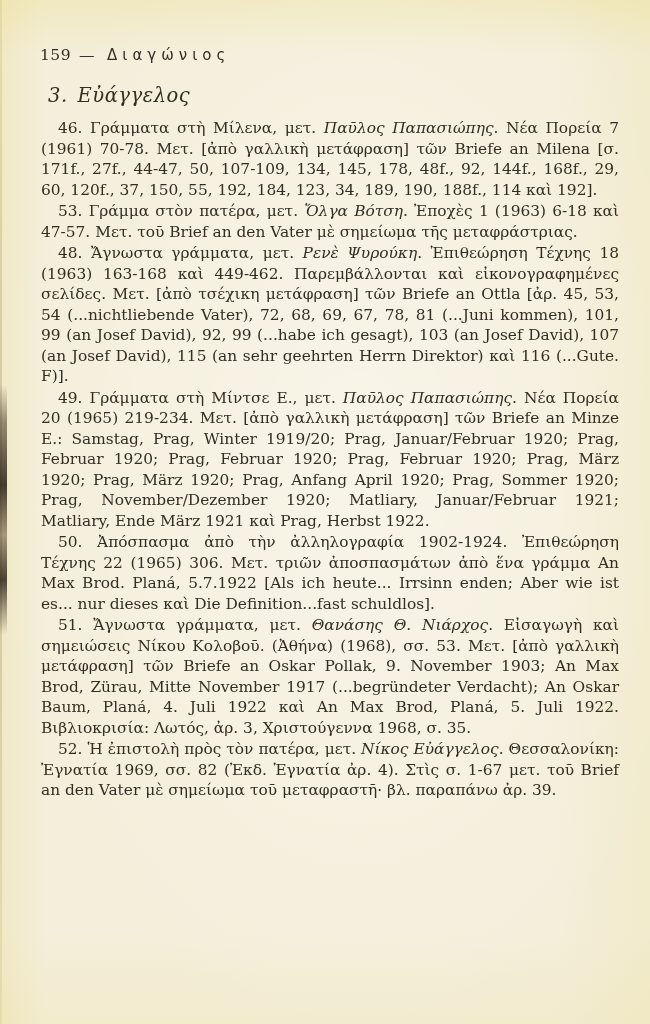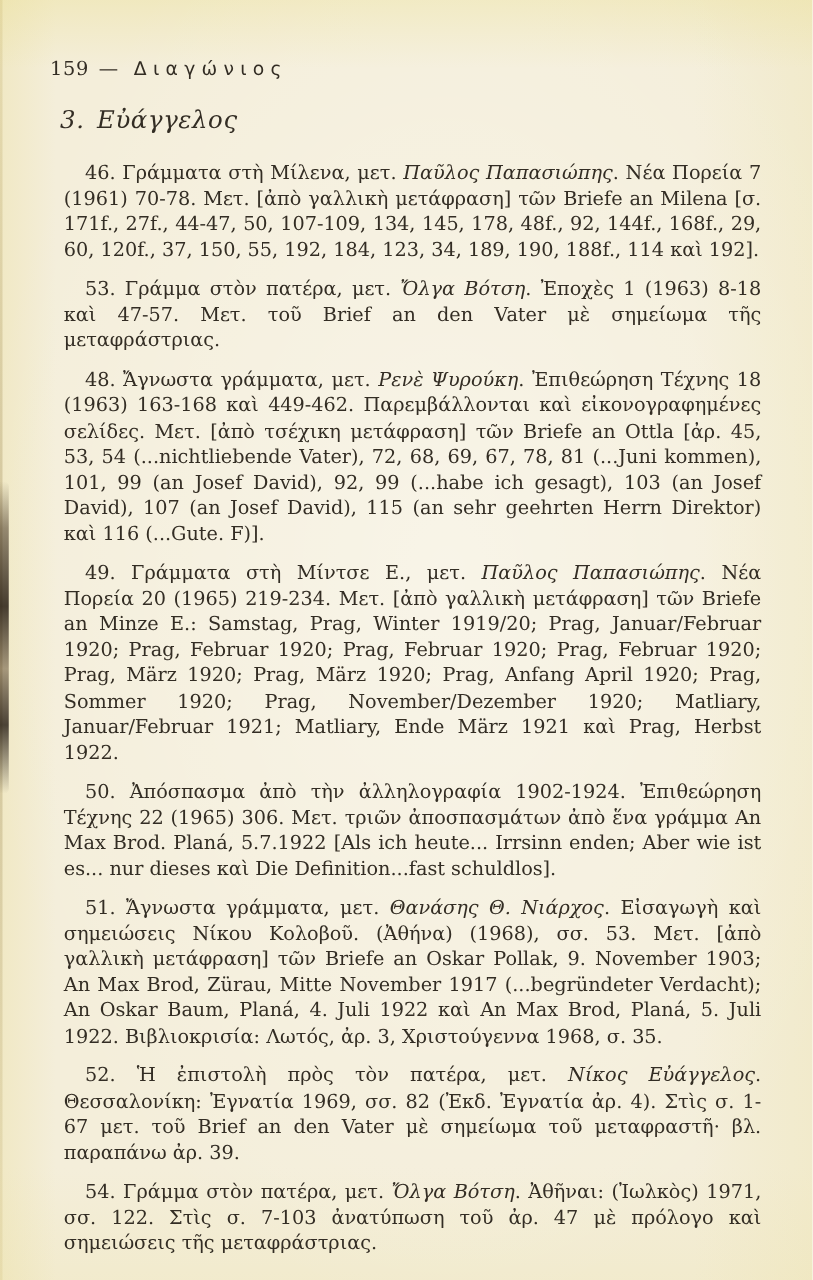--- a/index.html
+++ b/index.html
@@ -81,21 +81,21 @@
   .entries {
     position: absolute;
     left: 40px;
     top: 117px;
     width: 580px;
     font-size: 15.4px;
     line-height: 20.5px;
     text-align: justify;
   }
   .entry {
-    margin: 11px;
+    margin: 1px;
     text-indent: 17px;
   }
   .entry .it { font-style: italic; }
 </style>
 </head>
 <body>
 
 <div class="page">
 
   <div class="edge-line"></div>
@@ -104,22 +104,21 @@
   <div class="running-head">
     <span>159</span><span class="sep">—</span><span class="journal">Διαγώνιος</span>
   </div>
 
   <h2 class="section-heading">
     <span class="sec-no">3.</span><span>Εὐάγγελος</span>
   </h2>
 
   <div class="entries">
       <p class="entry"><span>46. Γράμματα στὴ Μίλενα, μετ. </span><span class="it">Παῦλος Παπασιώπης</span><span>. Νέα Πορεία 7 (1961) 70-78. Μετ. [ἀπὸ γαλλικὴ μετάφραση] τῶν Briefe an Milena [σ. 171f., 27f., 44-47, 50, 107-109, 134, 145, 178, 48f., 92, 144f., 168f., 29, 60, 120f., 37, 150, 55, 192, 184, 123, 34, 189, 190, 188f., 114 καὶ 192].</span></p>
-      <p class="entry"><span>53. Γράμμα στὸν πατέρα, μετ. </span><span class="it">Ὄλγα Βότση</span><span>. Ἐποχὲς 1 (1963) 8-18 καὶ 47-57. Μετ. τοῦ Brief an den Vater μὲ σημείωμα τῆς μεταφράστριας.</span></p>
+      <p class="entry"><span>53. Γράμμα στὸν πατέρα, μετ. </span><span class="it">Ὄλγα Βότση</span><span>. Ἐποχὲς 1 (1963) 6-18 καὶ 47-57. Μετ. τοῦ Brief an den Vater μὲ σημείωμα τῆς μεταφράστριας.</span></p>
       <p class="entry"><span>48. Ἄγνωστα γράμματα, μετ. </span><span class="it">Ρενὲ Ψυρούκη</span><span>. Ἐπιθεώρηση Τέχνης 18 (1963) 163-168 καὶ 449-462. Παρεμβάλλονται καὶ εἰκονογραφημένες σελίδες. Μετ. [ἀπὸ τσέχικη μετάφραση] τῶν Briefe an Ottla [ἀρ. 45, 53, 54 (...nichtliebende Vater), 72, 68, 69, 67, 78, 81 (...Juni kommen), 101, 99 (an Josef David), 92, 99 (...habe ich gesagt), 103 (an Josef David), 107 (an Josef David), 115 (an sehr geehrten Herrn Direktor) καὶ 116 (...Gute. F)].</span></p>
       <p class="entry"><span>49. Γράμματα στὴ Μίντσε Ε., μετ. </span><span class="it">Παῦλος Παπασιώπης</span><span>. Νέα Πορεία 20 (1965) 219-234. Μετ. [ἀπὸ γαλλικὴ μετάφραση] τῶν Briefe an Minze E.: Samstag, Prag, Winter 1919/20; Prag, Januar/Februar 1920; Prag, Februar 1920; Prag, Februar 1920; Prag, Februar 1920; Prag, März 1920; Prag, März 1920; Prag, Anfang April 1920; Prag, Sommer 1920; Prag, November/Dezember 1920; Matliary, Januar/Februar 1921; Matliary, Ende März 1921 καὶ Prag, Herbst 1922.</span></p>
       <p class="entry"><span>50. Ἀπόσπασμα ἀπὸ τὴν ἀλληλογραφία 1902-1924. Ἐπιθεώρηση Τέχνης 22 (1965) 306. Μετ. τριῶν ἀποσπασμάτων ἀπὸ ἕνα γράμμα An Max Brod. Planá, 5.7.1922 [Als ich heute... Irrsinn enden; Aber wie ist es... nur dieses καὶ Die Definition...fast schuldlos].</span></p>
       <p class="entry"><span>51. Ἄγνωστα γράμματα, μετ. </span><span class="it">Θανάσης Θ. Νιάρχος</span><span>. Εἰσαγωγὴ καὶ σημειώσεις Νίκου Κολοβοῦ. (Ἀθήνα) (1968), σσ. 53. Μετ. [ἀπὸ γαλλικὴ μετάφραση] τῶν Briefe an Oskar Pollak, 9. November 1903; An Max Brod, Zürau, Mitte November 1917 (...begründeter Verdacht); An Oskar Baum, Planá, 4. Juli 1922 καὶ An Max Brod, Planá, 5. Juli 1922. Βιβλιοκρισία: Λωτός, ἀρ. 3, Χριστούγεννα 1968, σ. 35.</span></p>
       <p class="entry"><span>52. Ἡ ἐπιστολὴ πρὸς τὸν πατέρα, μετ. </span><span class="it">Νίκος Εὐάγγελος</span><span>. Θεσσαλονίκη: Ἐγνατία 1969, σσ. 82 (Ἐκδ. Ἐγνατία ἀρ. 4). Στὶς σ. 1-67 μετ. τοῦ Brief an den Vater μὲ σημείωμα τοῦ μεταφραστῆ· βλ. παραπάνω ἀρ. 39.</span></p>
-      <p class="entry"><span>54. Γράμμα στὸν πατέρα, μετ. </span><span class="it">Ὄλγα Βότση</span><span>. Ἀθῆναι: (Ἰωλκὸς) 1971, σσ. 122. Στὶς σ. 7-103 ἀνατύπωση τοῦ ἀρ. 47 μὲ πρόλογο καὶ σημειώσεις τῆς μεταφράστριας.</span></p>
     </div>
 
 </div>
 
 </body></html>

